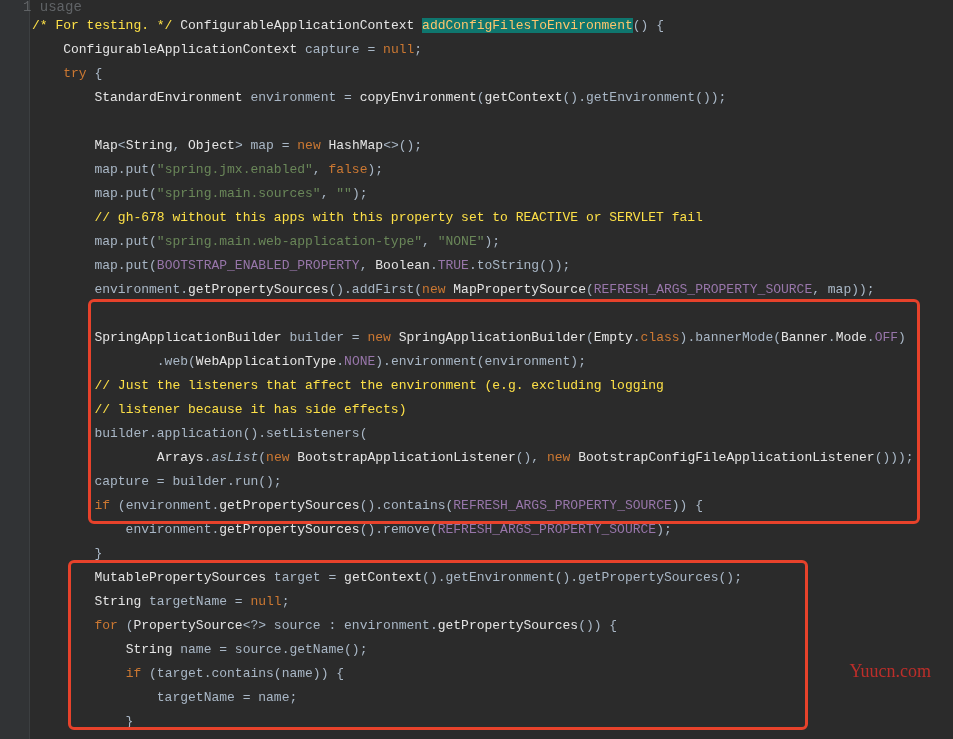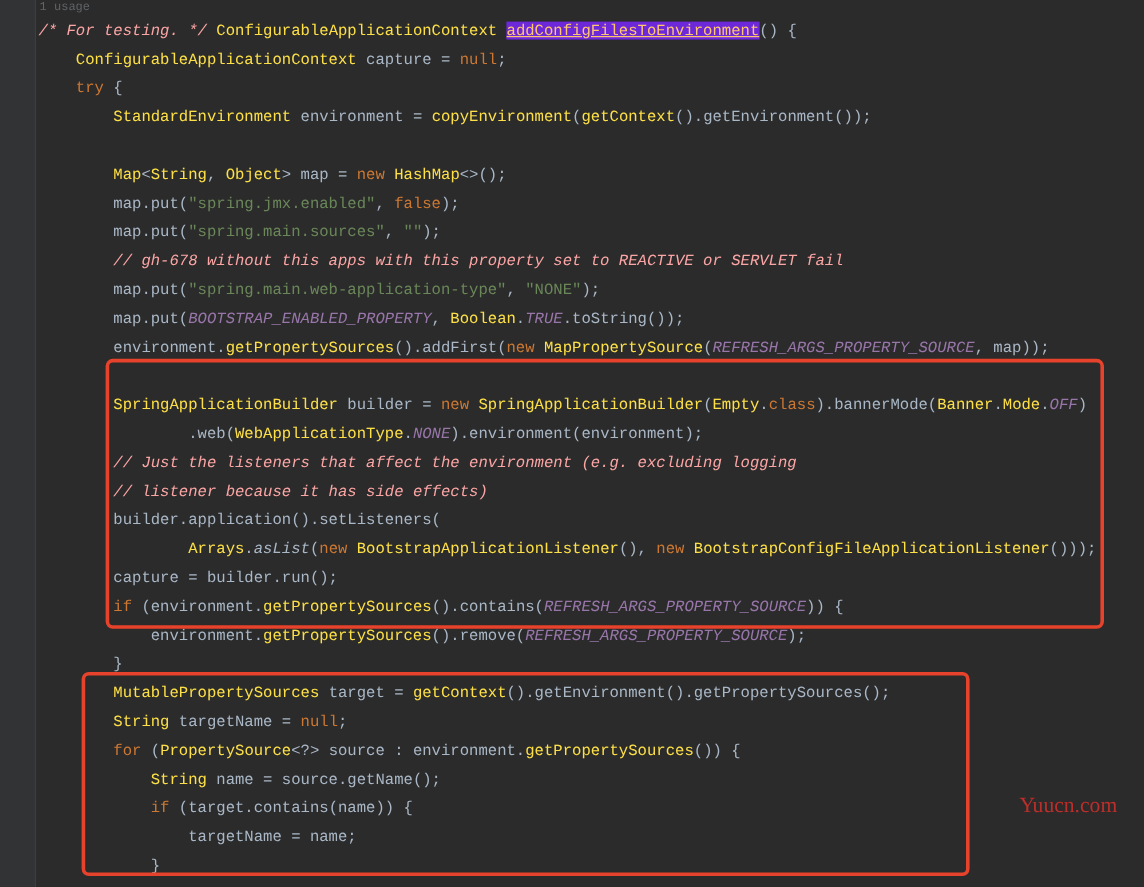--- a/index.html
+++ b/index.html
@@ -19,39 +19,39 @@
     background: #313335;
     height: 100%;
     position: absolute;
     left: 0;
     top: 0;
     border-right: 1px solid #3c3f41;
   }
   .usage {
     position: absolute;
     top: 0;
-    left: 33px;
+    left: 23px;
     color: #606366;
-    font-size: 10px;
+    font-size: 14px;
     line-height: 14px;
   }
   .code {
     position: absolute;
     left: 32px;
     top: 14px;
     white-space: pre;
     font-family: inherit;
   }
-  .c-comment { color: #fca5a5; font-style: italic; }
+  .c-comment { color: #fde047; }
   .c-keyword { color: #cc7832; font-family: Liberation Mono, monospace; }
-  .c-type { color: #fde047; }
-  .c-method { color: #fde047; }
-  .c-method-hl { color: #ffc66d; background: #6d28d9; text-decoration: underline; }
+  .c-type { color: #e5e5e5; }
+  .c-method { color: #e5e5e5; }
+  .c-method-hl { color: #ffc66d; background: #0f766e; }
   .c-string { color: #6a8759; }
-  .c-const { color: #9876aa; font-style: italic; }
+  .c-const { color: #9876aa; }
   .c-italic { font-style: italic; font-family: Liberation Mono, monospace; }
   .box1 {
     position: absolute;
     border: 3px solid #e7422b;
     border-radius: 6px;
     left: 88px;
     top: 299px;
     width: 832px;
     height: 225px;
     pointer-events: none;

